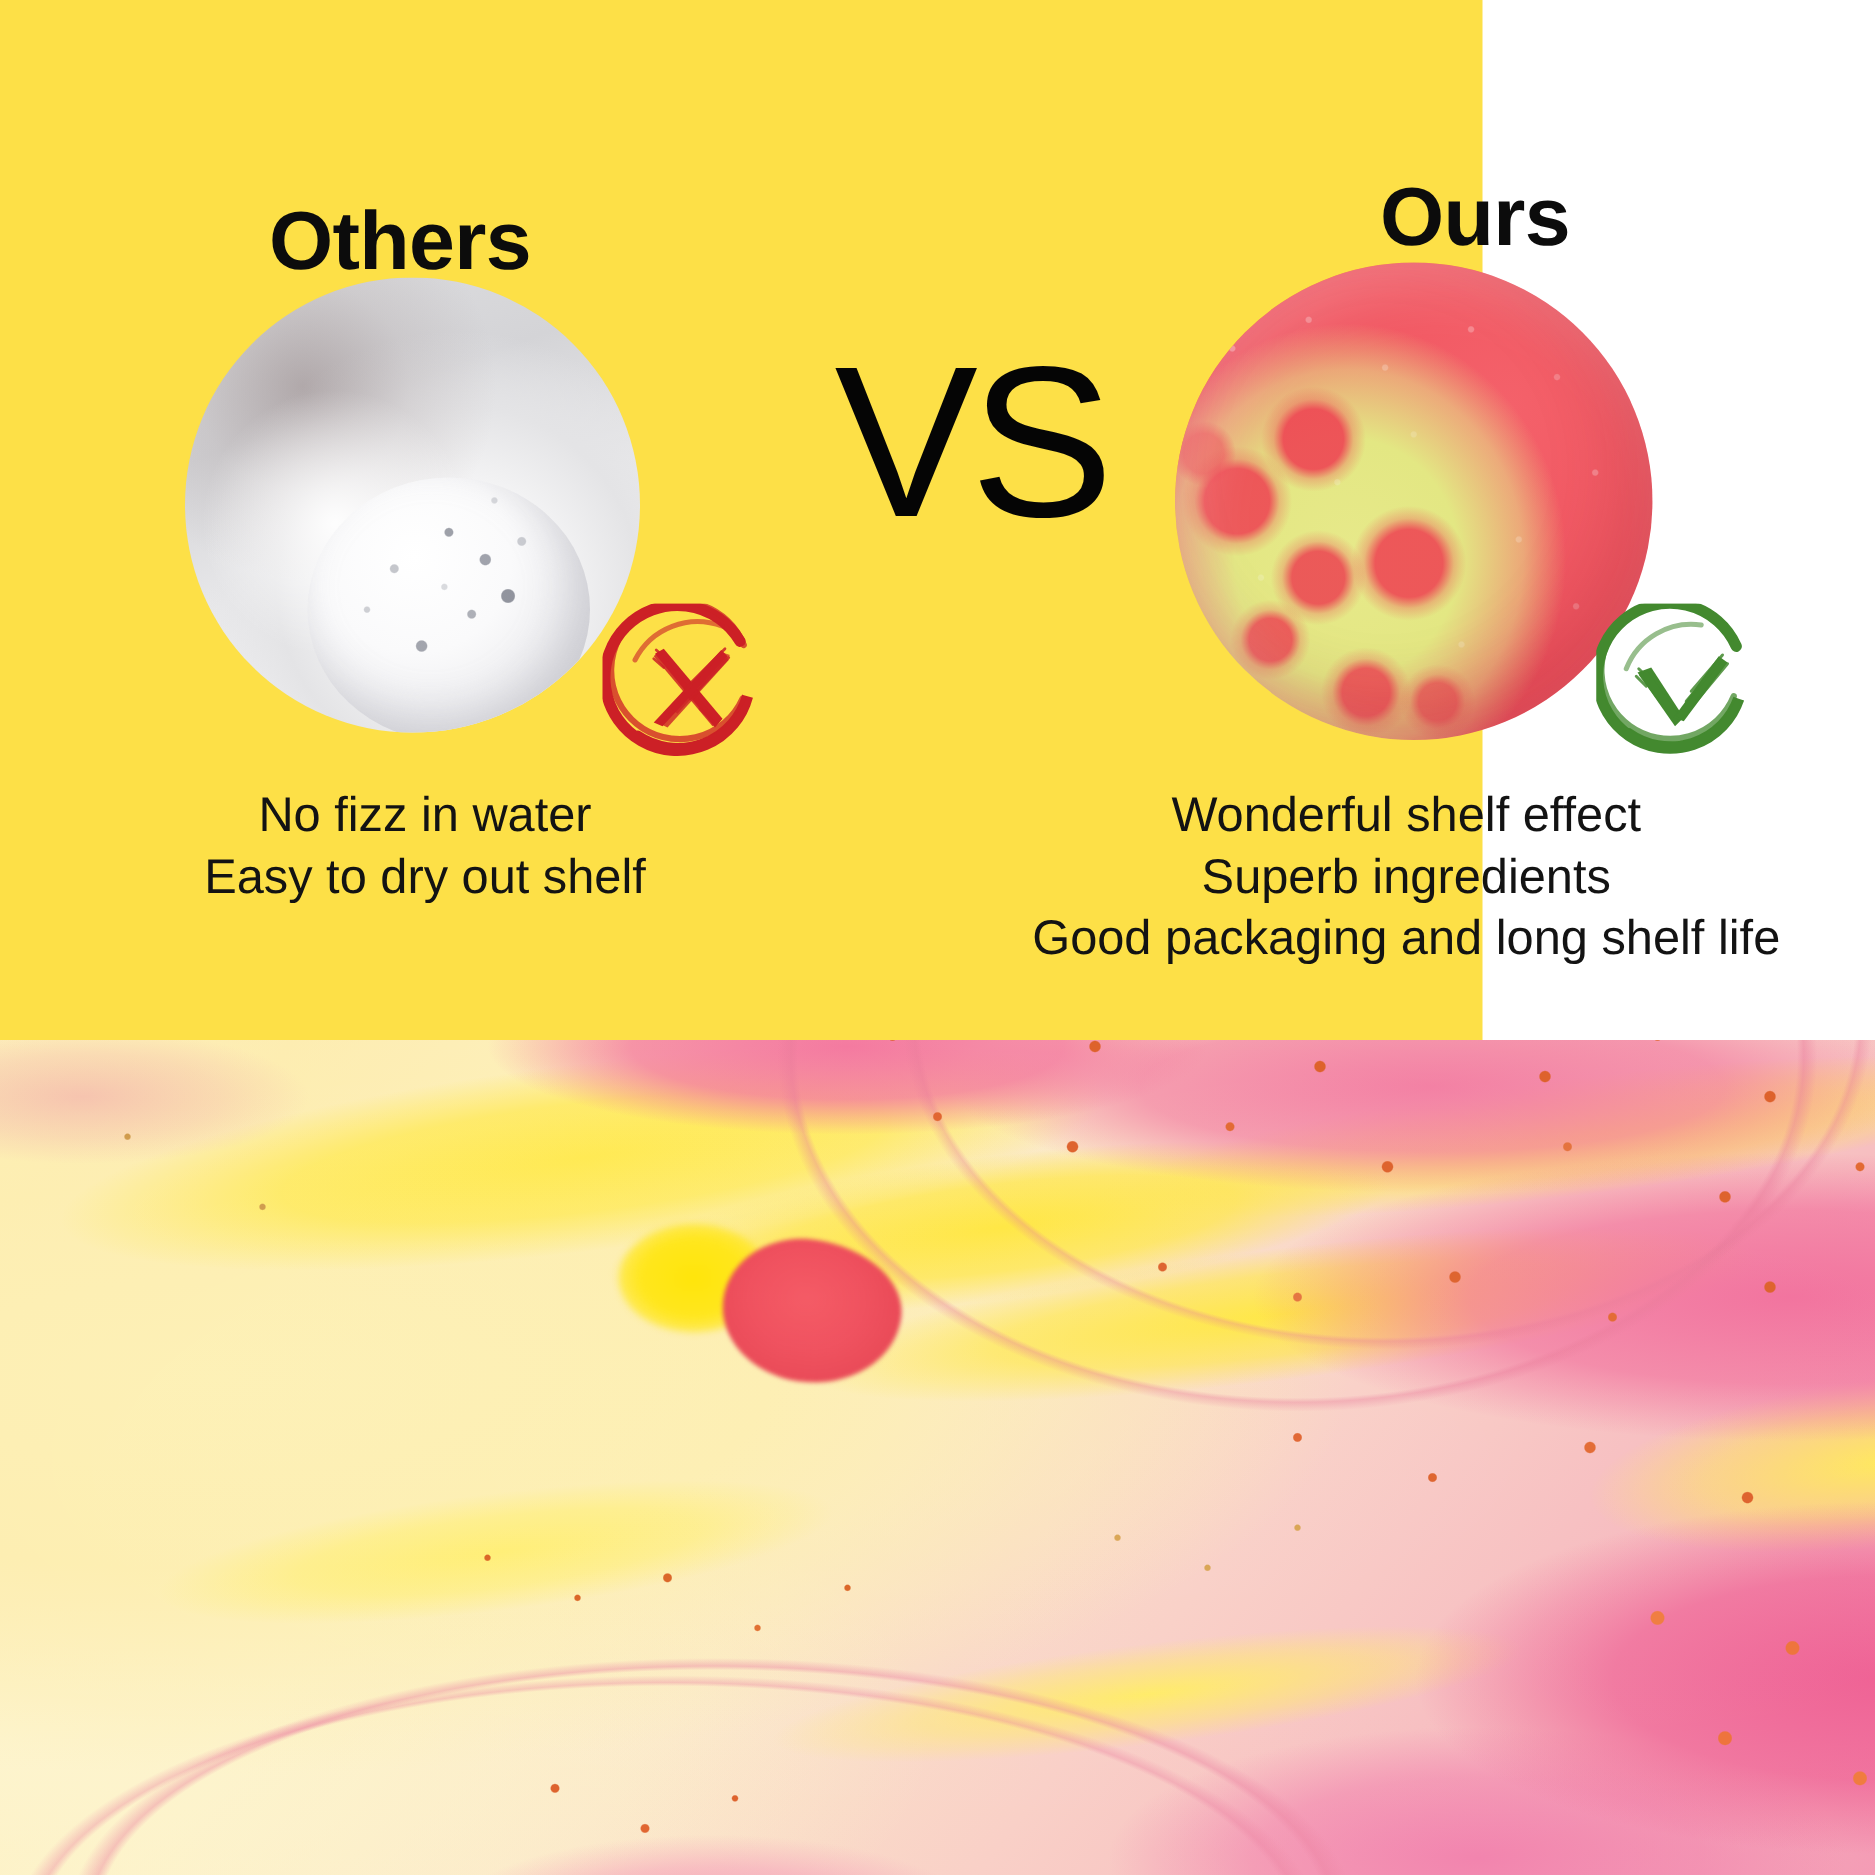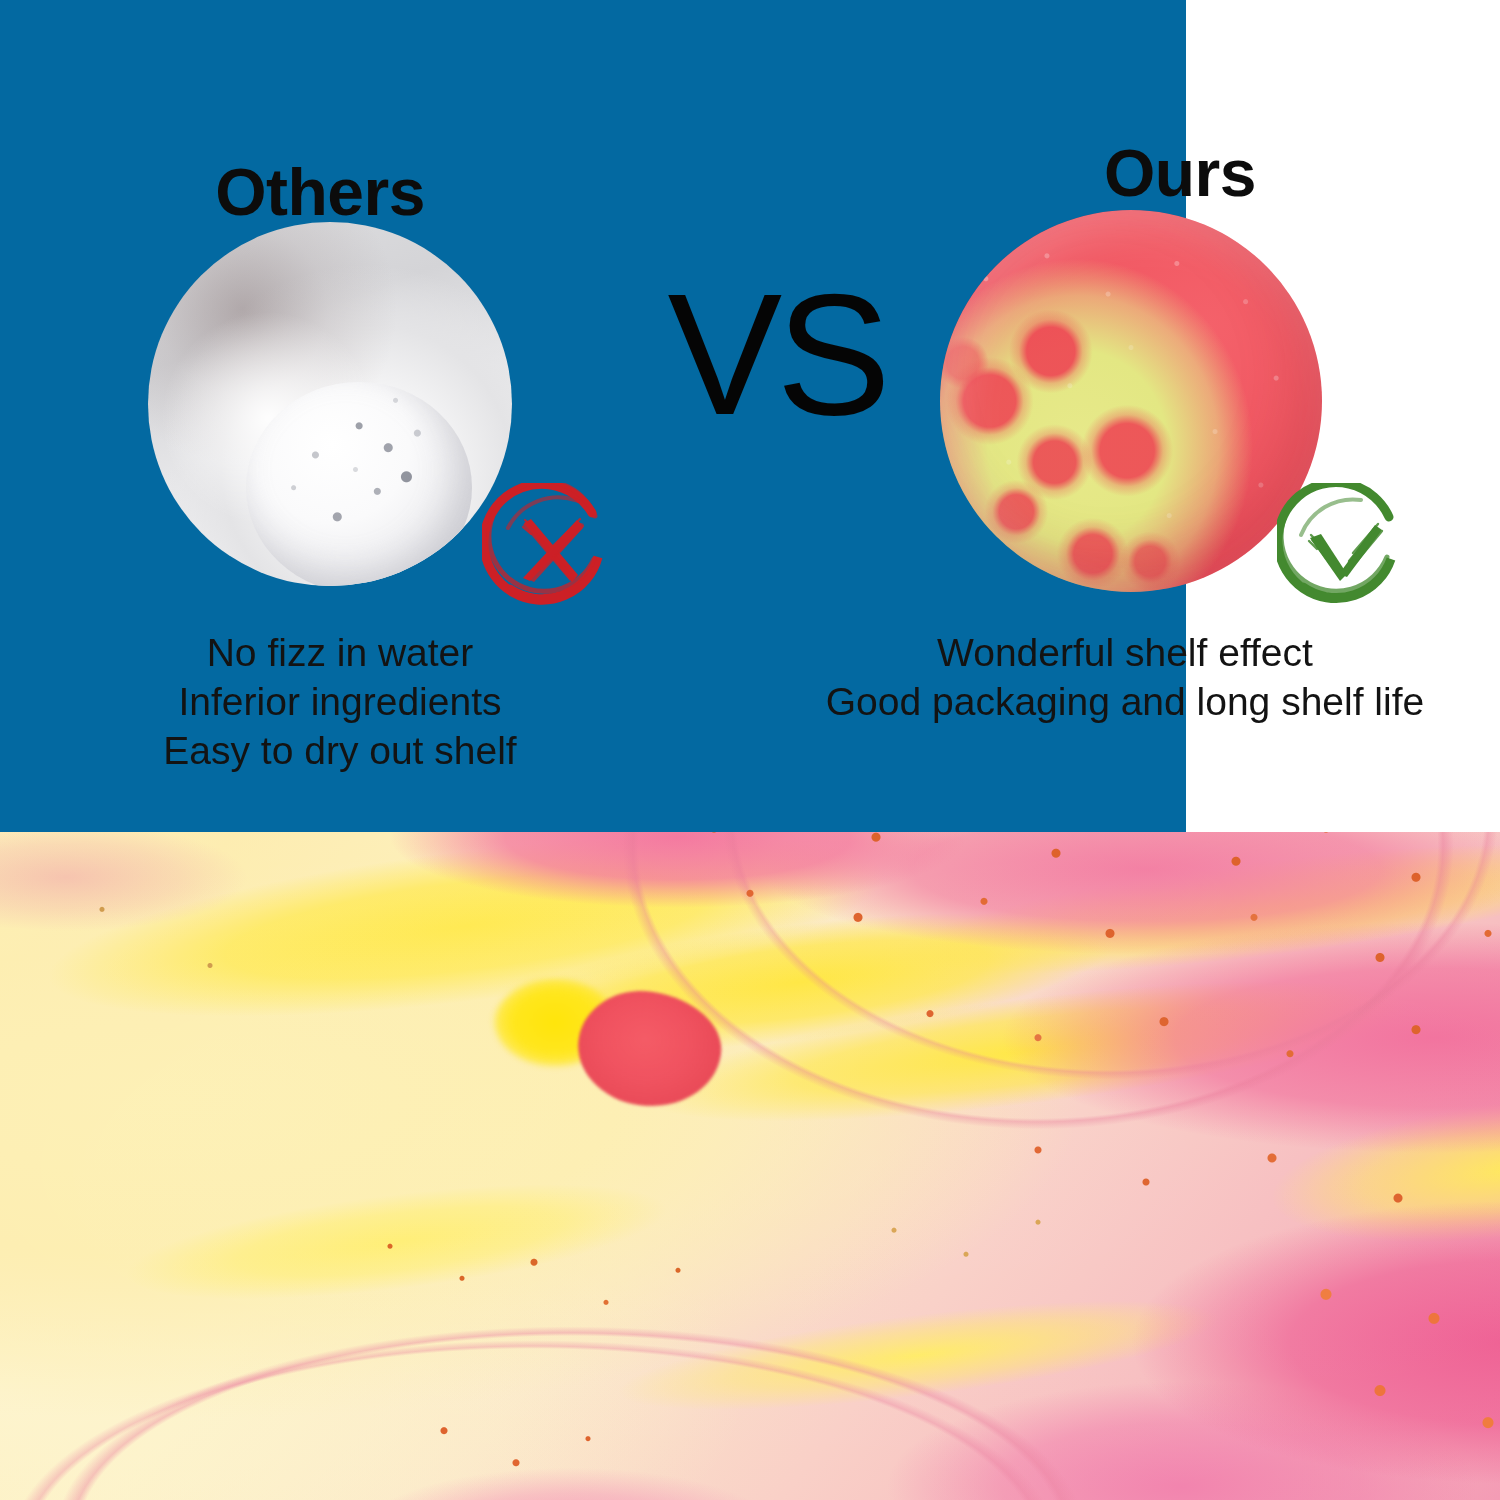--- a/index.html
+++ b/index.html
@@ -15,21 +15,21 @@
     font-family: "Liberation Sans", sans-serif;
     position: relative;
   }
 
   
   .comparison-panel {
     position: absolute;
     left: 0; top: 0;
     width: 1186px;
     height: 832px;
-    background: #0369a1;
+    background: #fde047;
   }
 
   .column-title {
     position: absolute;
     font-size: 66px;
     font-weight: 700;
     color: #0c0c0c;
     letter-spacing: -0.5px;
     line-height: 1;
     white-space: nowrap;
@@ -354,26 +354,26 @@
         <path d="M105 48 L80 78"></path>
         <path d="M99 46 L72 78"></path>
         <path d="M34 52 L42 60"></path>
         <path d="M32 58 L40 66"></path>
       </g>
     </svg>
   </div>
 
   <div class="feature-list" id="features-others">
     <div>No fizz in water</div>
-    <div>Inferior ingredients</div>
     <div>Easy to dry out shelf</div>
   </div>
 
   <div class="feature-list" id="features-ours">
     <div>Wonderful shelf effect</div>
+    <div>Superb ingredients</div>
     <div>Good packaging and long shelf life</div>
   </div>
 
 </section>
 
 <section class="fizz-photo">
   <div class="fizz-layer fz-base"></div>
   <div class="fizz-layer fz-yellow"></div>
   <div class="fizz-layer fz-pink"></div>
   <div class="fizz-layer fz-swirl-lines"></div>

